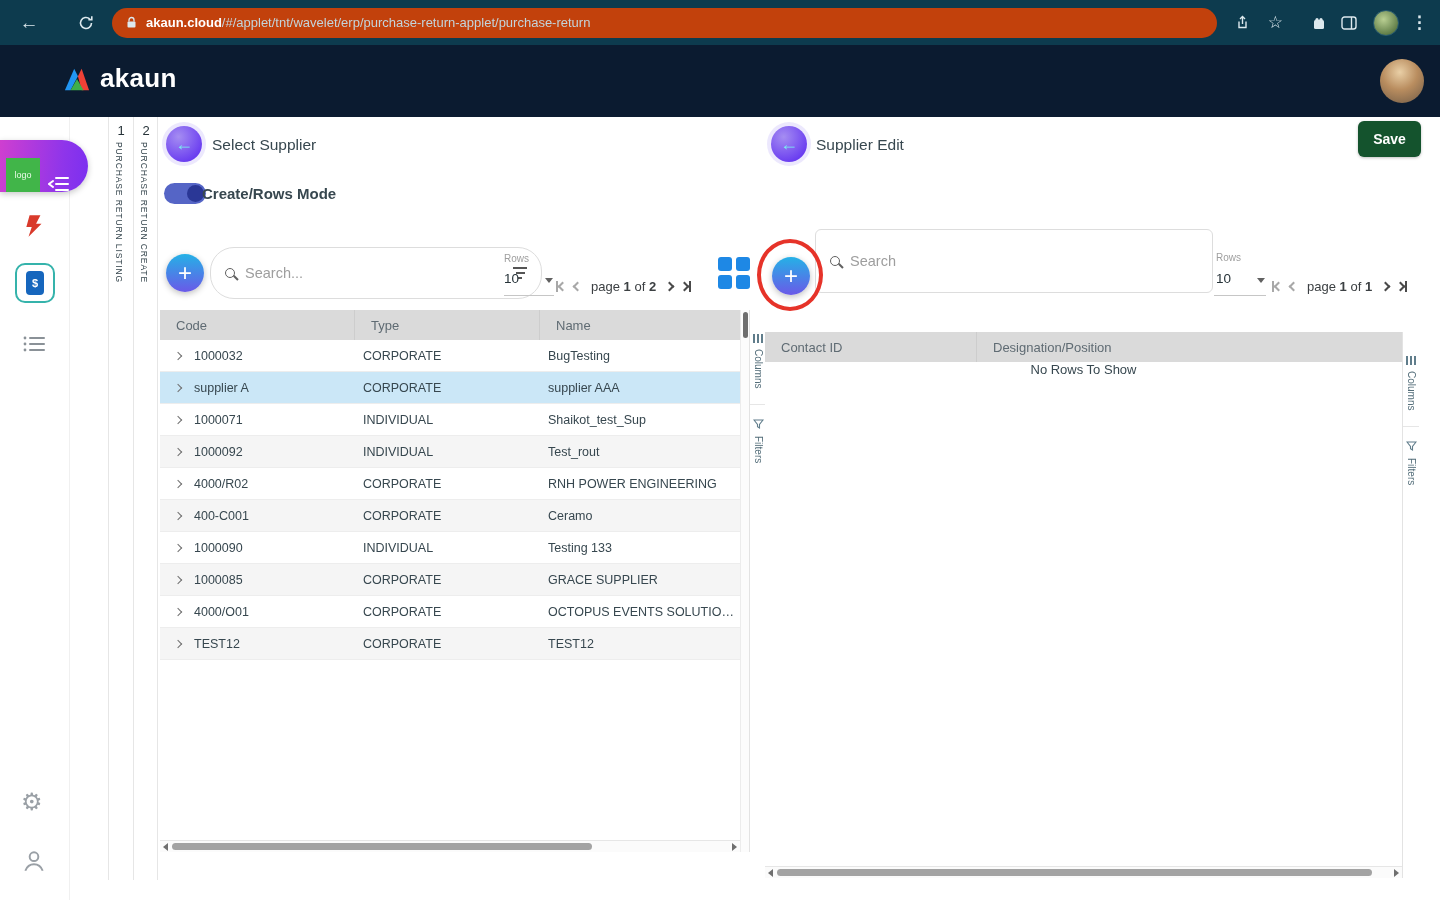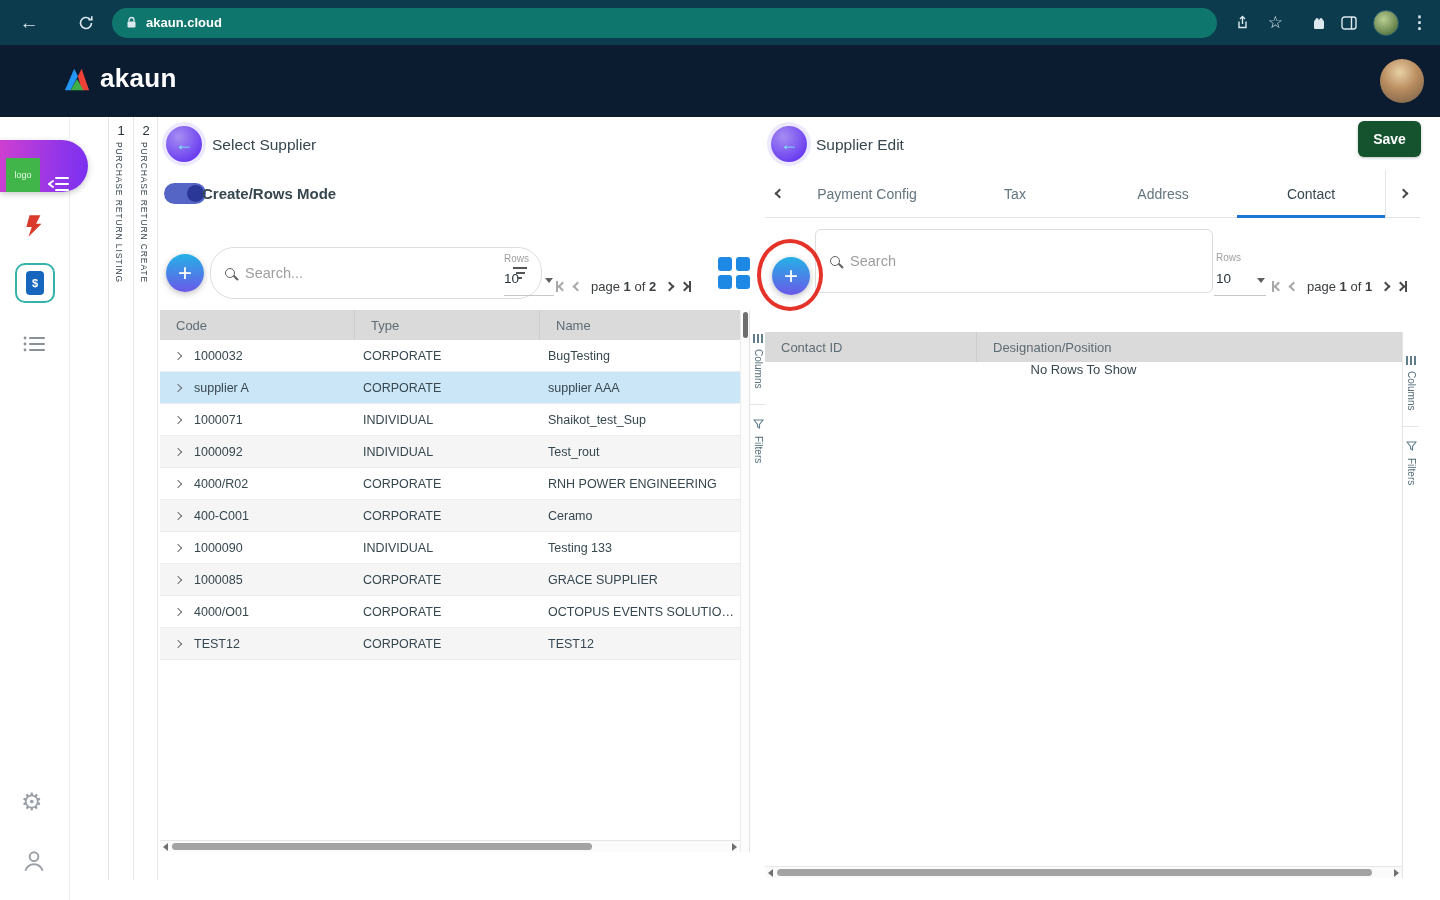--- a/index.html
+++ b/index.html
@@ -6,21 +6,21 @@
   html,body{background:#fff}
   .screen{position:relative;width:1440px;height:900px;overflow:hidden;background:#fff;
           font-family:"Liberation Sans",sans-serif;}
 
   
   .chrome{position:absolute;left:0;top:0;width:1440px;height:45px;background:#0d3b4e;
           display:flex;align-items:center;padding:0 12px;}
   .cico{color:#dde9ee;display:flex;align-items:center;justify-content:center;}
   .back-ic{font-size:19px;margin-left:6px;width:22px;}
   .reload-ic{margin-left:38px;}
-  .urlbar{flex:1;height:30px;margin-left:18px;background:#0f766e;border-radius:15px;
+  .urlbar{flex:1;height:30px;margin-left:18px;background:#c2410c;border-radius:15px;
           display:flex;align-items:center;padding:0 14px;font-size:13px;min-width:0;}
   .urlhost{font-weight:700;color:#fff;margin-left:9px;white-space:nowrap;}
   .urlpath{color:#c3d4db;white-space:nowrap;overflow:hidden;text-overflow:ellipsis;}
   .tico{margin-left:18px;}
   .star-ic{font-size:17px;}
   .chrome-avatar{width:26px;height:26px;border-radius:50%;margin-left:16px;
           background:radial-gradient(circle at 40% 35%,#b9cf92,#5d7a45 75%);border:1px solid #2a5d71;}
   .dots-ic{font-size:17px;margin-left:12px;font-weight:700;}
 
   
@@ -150,20 +150,21 @@
         </svg>
     </span>
     <div class="urlbar">
       <span style="display:flex;">
         <svg width="11" height="13">
             <rect x="1.5" y="5.5" width="8" height="6" rx="1" fill="#dde9ee"></rect>
             <path d="M3 5.5V4a2.5 2.5 0 0 1 5 0v1.5" fill="none" stroke="#dde9ee" stroke-width="1.3"></path>
           </svg>
       </span>
       <span class="urlhost">akaun.cloud</span>
+        <span class="urlpath">/#/applet/tnt/wavelet/erp/purchase-return-applet/purchase-return</span>
     </div>
     <span class="cico tico">
       <svg width="15" height="15" viewBox="0 0 15 15">
           <path d="M4 6.5v6h7v-6" fill="none" stroke="#dde9ee" stroke-width="1.4"></path>
           <path d="M7.5 9V2" stroke="#dde9ee" stroke-width="1.4"></path>
           <path d="M5 4l2.5-2.5L10 4" fill="none" stroke="#dde9ee" stroke-width="1.4"></path>
         </svg>
     </span>
     <span class="cico tico star-ic">☆</span>
     <span class="cico tico" style="margin-left:28px;">
@@ -415,33 +416,20 @@
     </span>
     <span class="vtext">Filters</span>
   </div>
 
   <div class="circle-back" style="left:771px;top:126px;">
     <span>←</span>
   </div>
   <div class="panel-title" style="left:816px;top:136px;">Supplier Edit</div>
   <button class="savebtn">Save</button>
 
-  <div class="tabbar">
-    <span class="tabchev">
-        <i class="ch chl"></i>
-      </span>
-    <div class="tab">Payment Config</div>
-    <div class="tab">Tax</div>
-    <div class="tab">Address</div>
-    <div class="tab active">Contact</div>
-    <span class="tabchev-r">
-        <i class="ch chr"></i>
-      </span>
-    <div class="tabuline"></div>
-  </div>
 
   <div class="plusbtn" style="left:772px;top:257px;">
     <span>+</span>
   </div>
   <div class="redring"></div>
 
   <div class="searchbox" style="left:815px;top:229px;width:398px;height:64px;border-radius:6px;">
     <span class="mag"></span>
     <input type="text" placeholder="Search" style="">
   </div>

